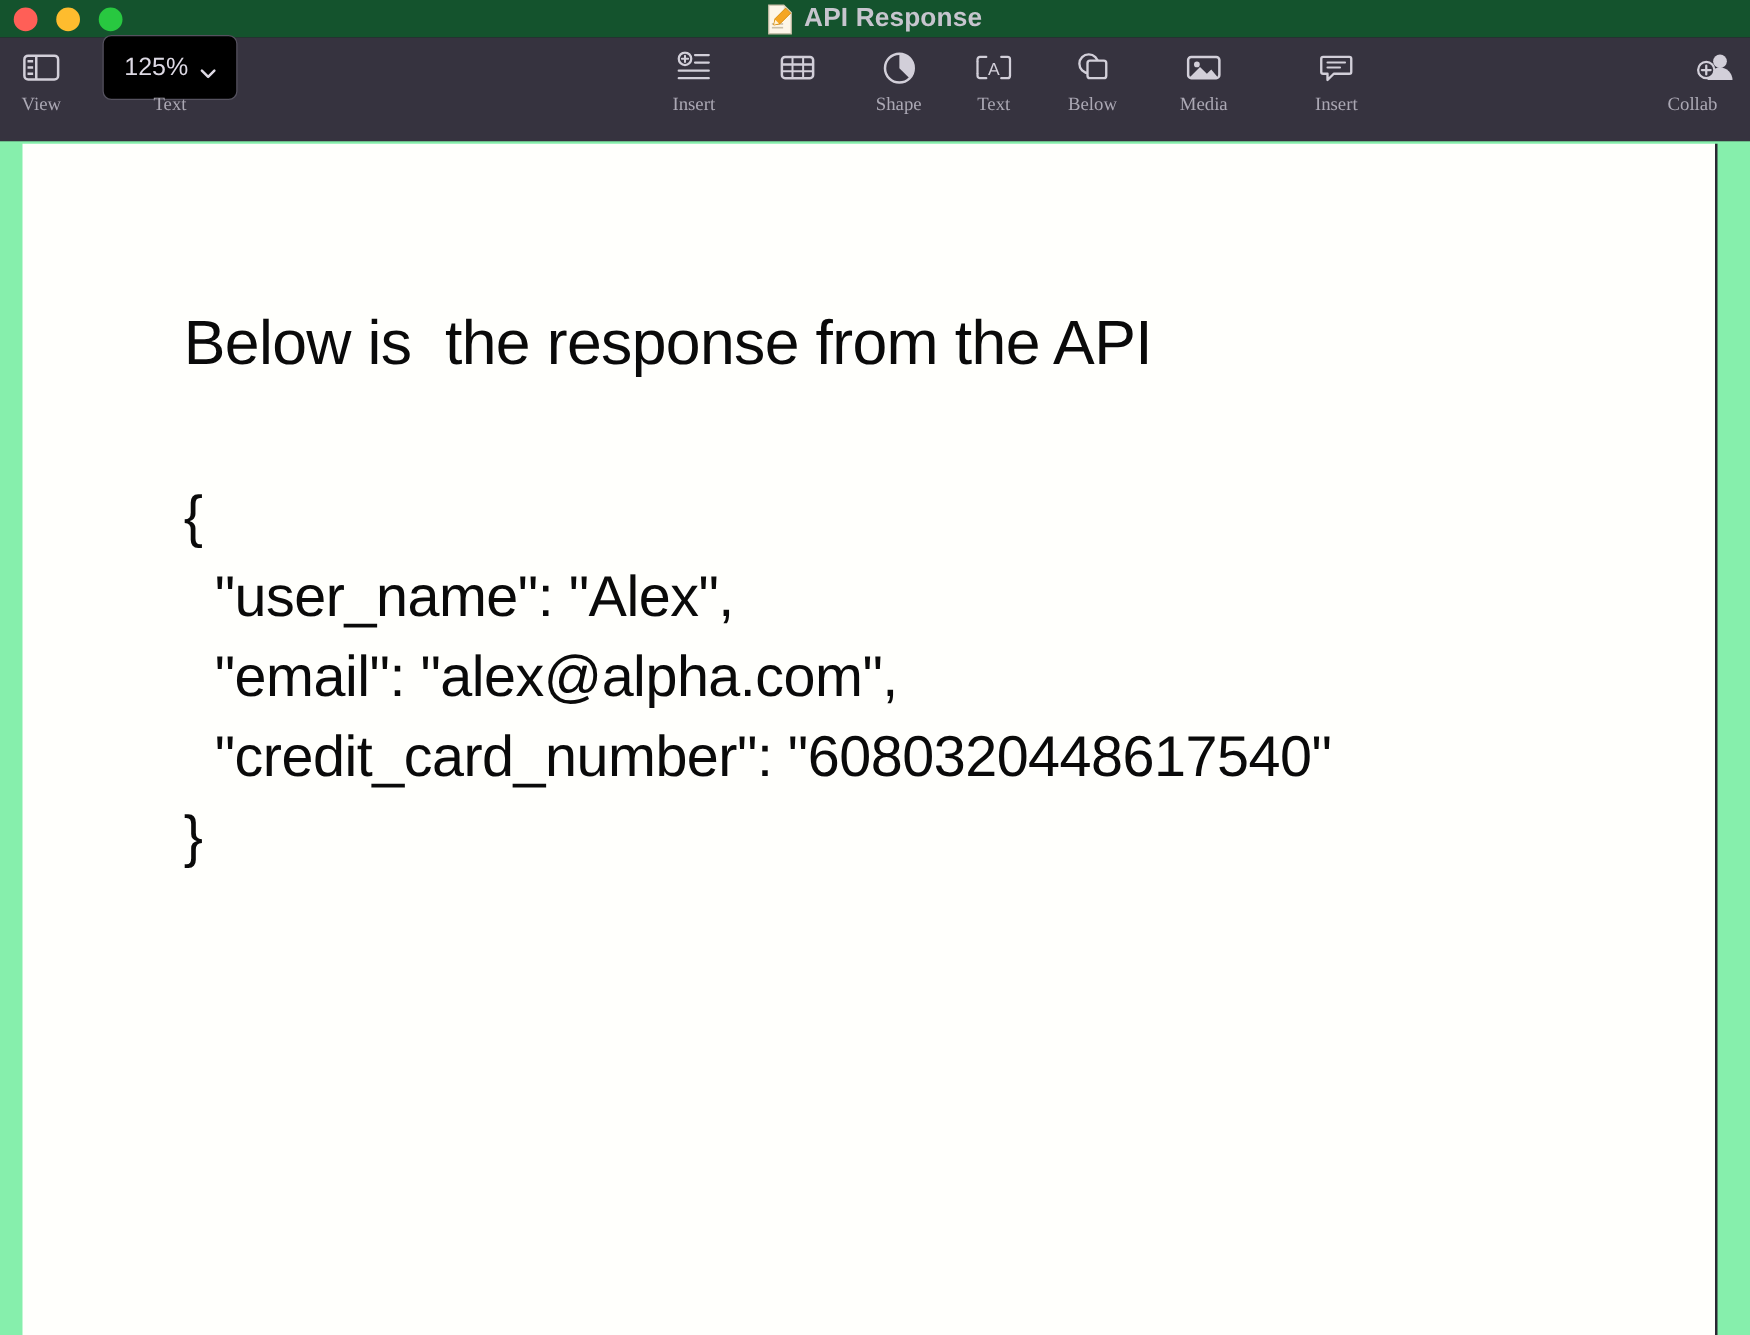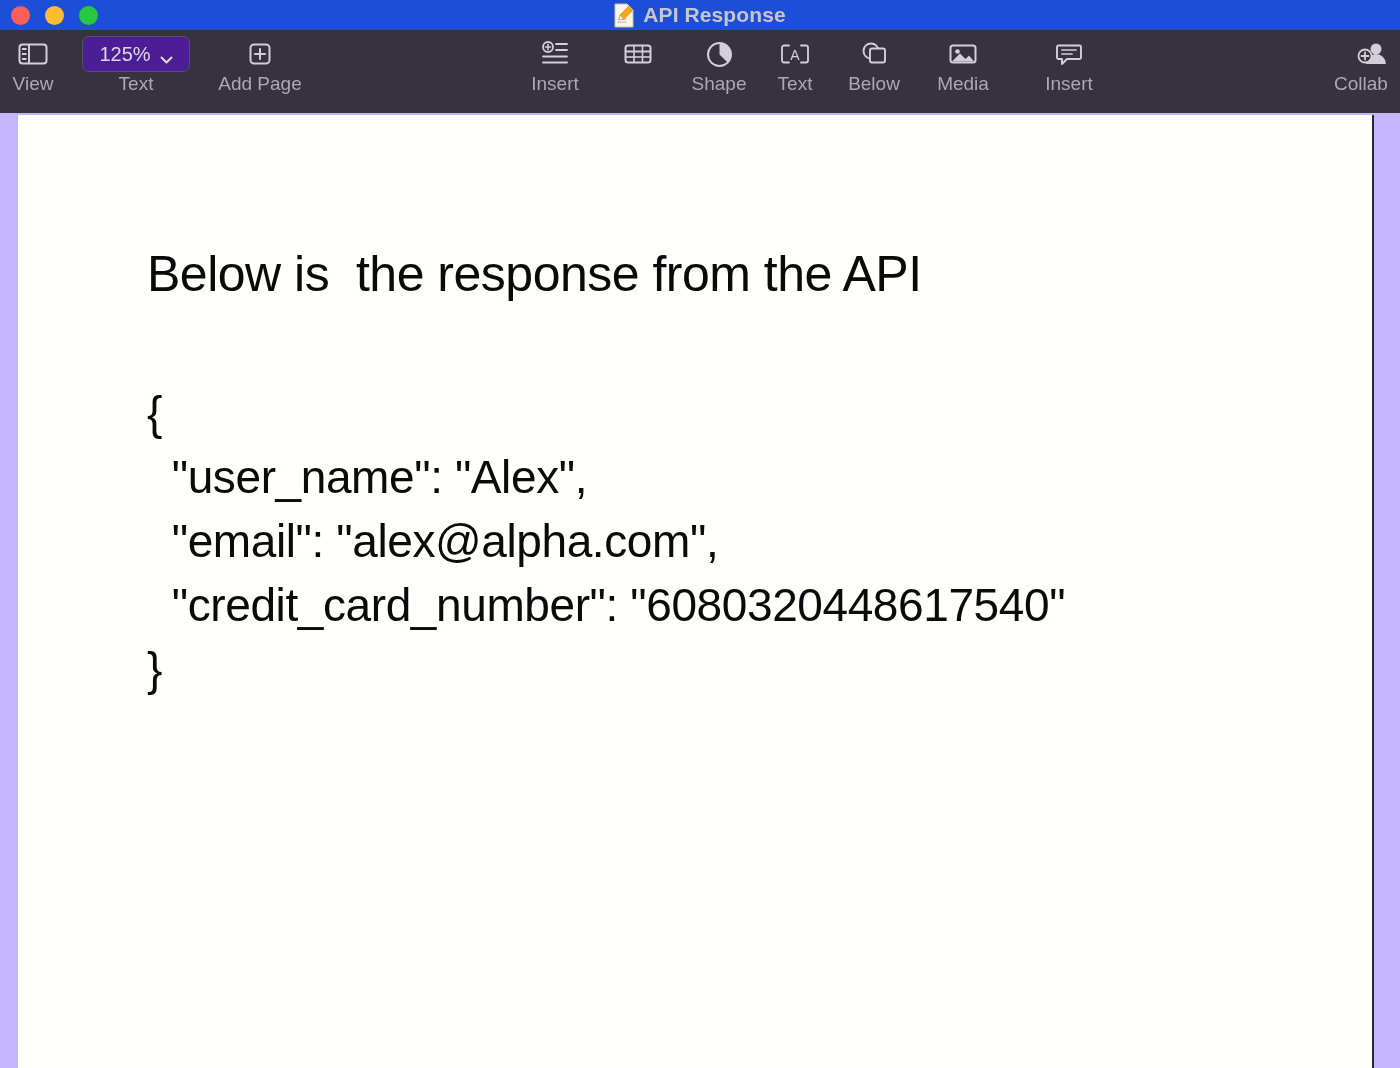--- a/index.html
+++ b/index.html
@@ -17,21 +17,21 @@
     height: 1068px;
     background: #16161d;
   }
 
   
   .titlebar {
     position: absolute;
     top: 0; left: 0;
     width: 1400px;
     height: 30px;
-    background: #1d4ed8;
+    background: #14532d;
     display: flex;
     align-items: center;
   }
   .traffic {
     position: absolute;
     left: 8px; top: 0;
     height: 30px;
     display: flex;
     align-items: center;
     gap: 15px;
@@ -85,31 +85,32 @@
     color: #b6b3bd;
     user-select: none;
   }
   .tb-icon {
     height: 38px;
     display: flex;
     align-items: center;
     justify-content: center;
   }
   .tb-label {
-    font-size: 19px;
+    font-size: 15px;
     color: #aba8b4;
     line-height: 22px;
     white-space: nowrap;
+    font-family: Liberation Serif, serif;
   }
   .zoom-box {
     width: 108px;
-    height: 36px;
+    height: 52px;
     border: 1px solid #55525f;
     border-radius: 7px;
-    background: #4c1d95;
+    background: #000000;
     display: flex;
     align-items: center;
     justify-content: center;
     gap: 9px;
   }
   .zoom-value {
     font-size: 20px;
     color: #ddd9e4;
     font-weight: 500;
   }
@@ -117,21 +118,21 @@
     display: block;
     width: 13px; height: 8px;
   }
 
   
   .canvas {
     position: absolute;
     top: 113px; left: 0;
     width: 1400px;
     height: 955px;
-    background: #c4b5fd;
+    background: #86efac;
     overflow: hidden;
   }
   .page {
     position: absolute;
     top: 2px;
     left: 18px;
     width: 1354px;
     height: 953px;
     background: #fffffc;
   }
@@ -212,30 +213,20 @@
           <span class="chev">
             <svg width="13" height="8" viewBox="0 0 13 8">
               <path d="M1.5 1.5 L6.5 6.5 L11.5 1.5" fill="none" stroke="#ddd9e4" stroke-width="2" stroke-linecap="round" stroke-linejoin="round"></path>
             </svg>
           </span>
         </span>
       </span>
       <span class="tb-label">Text</span>
     </div>
 
-    <div class="tb-item" style="left:200px; top:5px; width:120px;">
-      <span class="tb-icon">
-        <svg width="26" height="26" viewBox="0 0 26 26">
-          <rect x="3.5" y="3.5" width="19" height="19" rx="3.5" fill="none" stroke="#d2cfd9" stroke-width="2"></rect>
-          <line x1="13" y1="8" x2="13" y2="18" stroke="#d2cfd9" stroke-width="2" stroke-linecap="round"></line>
-          <line x1="8" y1="13" x2="18" y2="13" stroke="#d2cfd9" stroke-width="2" stroke-linecap="round"></line>
-        </svg>
-      </span>
-      <span class="tb-label">Add Page</span>
-    </div>
 
     <div class="tb-item" style="left:515px; top:5px; width:80px;text-align:right;">
       <span class="tb-icon">
         <svg width="28" height="26" viewBox="0 0 28 26">
           <circle cx="7" cy="6" r="5" fill="none" stroke="#d2cfd9" stroke-width="1.8"></circle>
           <line x1="7" y1="3.5" x2="7" y2="8.5" stroke="#d2cfd9" stroke-width="1.6" stroke-linecap="round"></line>
           <line x1="4.5" y1="6" x2="9.5" y2="6" stroke="#d2cfd9" stroke-width="1.6" stroke-linecap="round"></line>
           <line x1="15" y1="3" x2="26" y2="3" stroke="#d2cfd9" stroke-width="1.8" stroke-linecap="round"></line>
           <line x1="15" y1="9" x2="26" y2="9" stroke="#d2cfd9" stroke-width="1.8" stroke-linecap="round"></line>
           <line x1="2" y1="15.5" x2="26" y2="15.5" stroke="#d2cfd9" stroke-width="1.8" stroke-linecap="round"></line>

